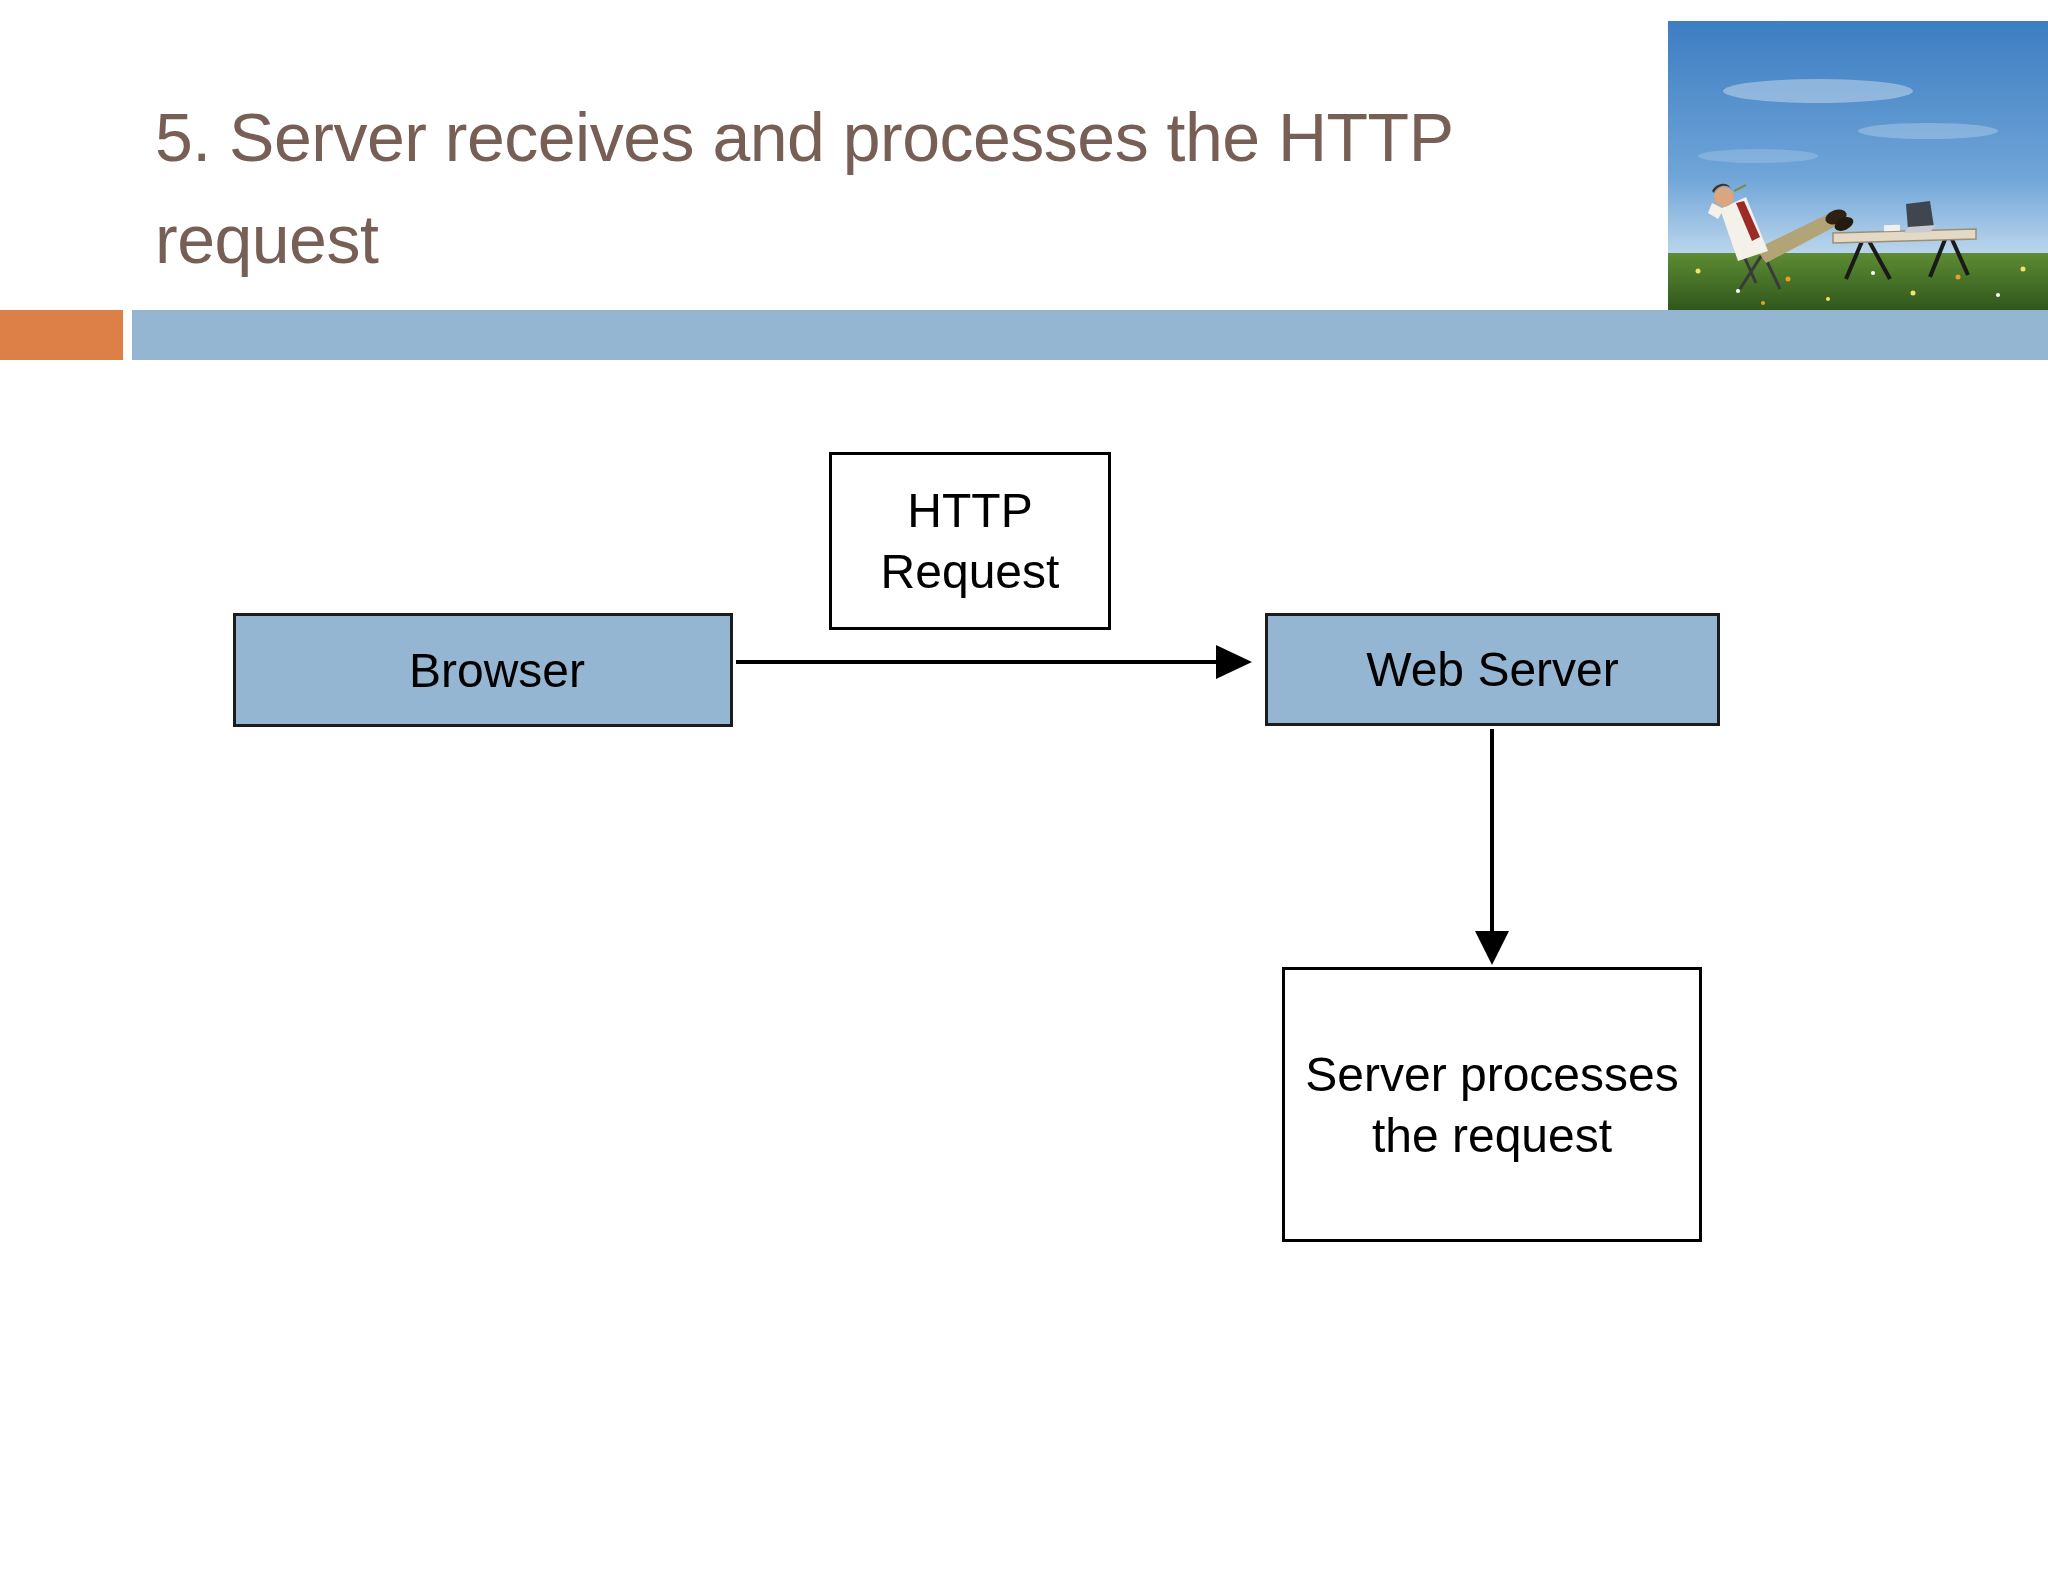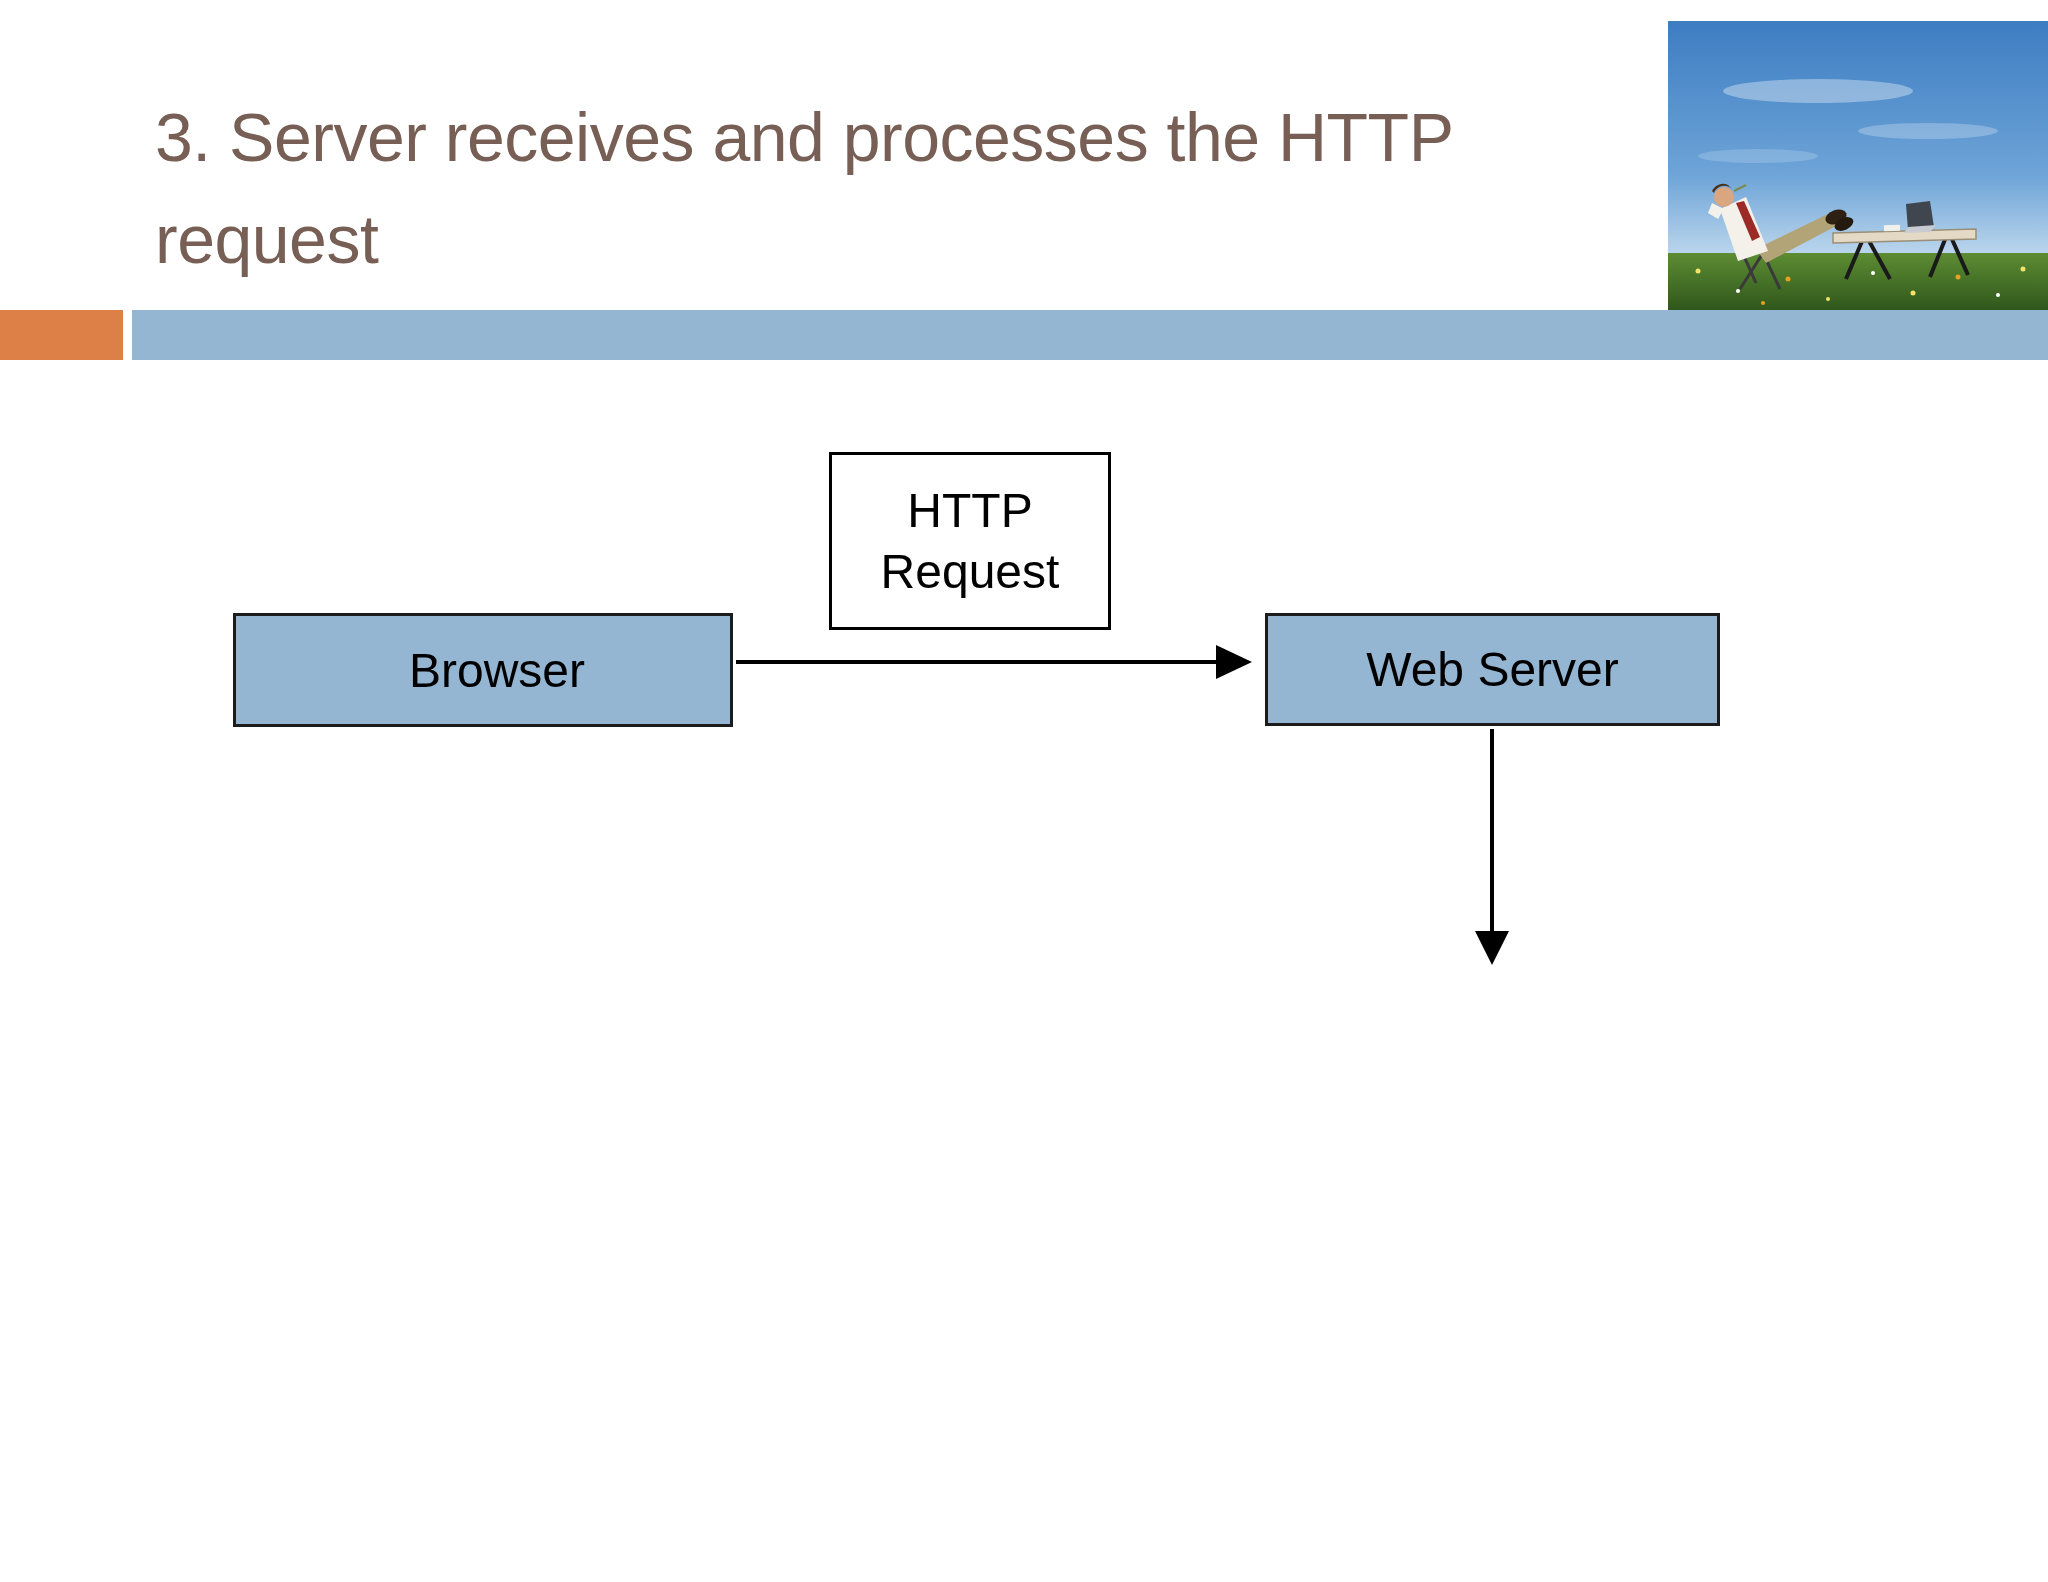--- a/index.html
+++ b/index.html
@@ -46,21 +46,21 @@
   .arrows{
     position:absolute; left:0; top:0; width:2048px; height:1582px;
     pointer-events:none;
   }
 </style>
 </head>
 <body>
 
 <div class="slide">
 
-  <div class="slide-title">3. Server receives and processes the HTTP
+  <div class="slide-title">5. Server receives and processes the HTTP
 request</div>
 
   <div class="photo">
     <svg width="380" height="289" viewBox="0 0 380 289" xmlns="http://www.w3.org/2000/svg">
       <defs>
         <linearGradient id="sky" x1="0" y1="0" x2="0" y2="1">
           <stop offset="0" stop-color="#3d7dc2"></stop>
           <stop offset="0.65" stop-color="#6fa5d8"></stop>
           <stop offset="1" stop-color="#c2daee"></stop>
         </linearGradient>
@@ -136,14 +136,16 @@
     </g>
   </svg>
 
   <div id="http-box" class="node node-white">HTTP
 Request</div>
 
   <div id="browser-box" class="node node-blue">Browser</div>
 
   <div id="webserver-box" class="node node-blue">Web Server</div>
 
+  <div id="process-box" class="node node-white">Server processes
+the request</div>
 
 </div>
 
 </body></html>

